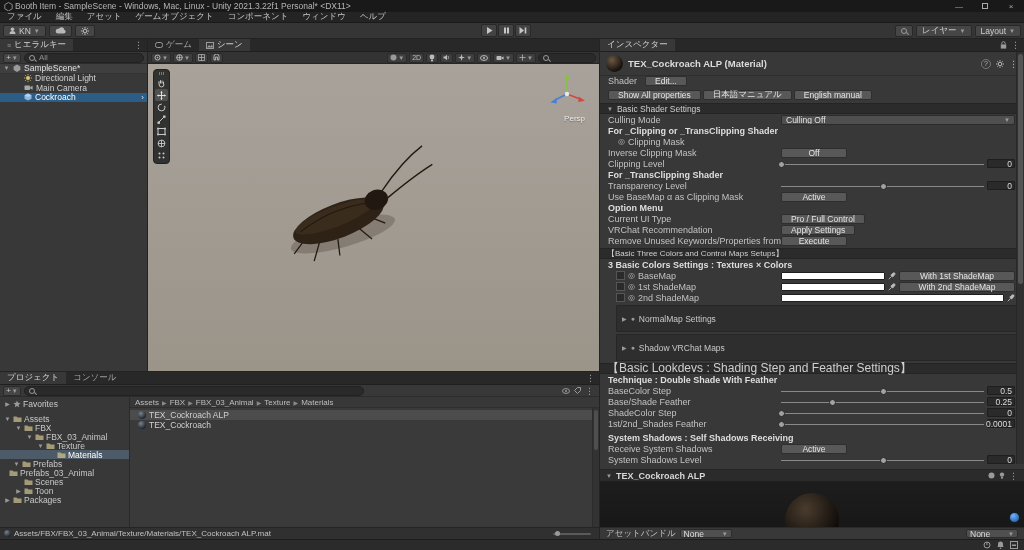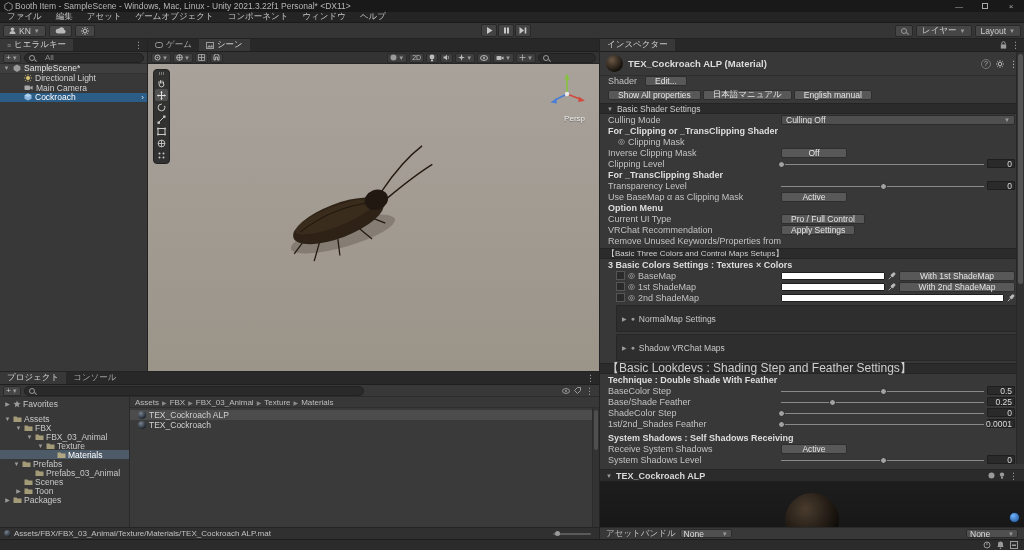--- a/index.html
+++ b/index.html
@@ -23,21 +23,21 @@
   
   .tabbar{height:13px;background:#282828;display:flex;align-items:stretch;border-bottom:1px solid #1f1f1f;position:relative}
   .tab{display:flex;align-items:center;gap:3px;padding:0 7px;color:#a8a8a8;font-size:8.5px}
   .tab.active{background:#383838;color:#d6d6d6}
   .tab-right{margin-left:auto;display:flex;align-items:center;gap:4px;padding-right:4px;color:#9a9a9a}
 
   
   #hierarchy{position:absolute;left:0;top:39px;width:148px;height:332px;background:#383838;border-right:1px solid #232323}
   .panel-toolbar{height:12px;background:#383838;border-bottom:1px solid #2c2c2c;display:flex;align-items:center;gap:3px;padding:0 3px}
   .plusbtn{width:18px;height:10px;background:#464646;border:1px solid #2a2a2a;border-radius:2px;display:flex;align-items:center;justify-content:center;color:#ccc;gap:1px;font-size:8px}
-  .searchbox{flex:1;height:10px;background:#2a2a2a;border:1px solid #212121;border-radius:5px;display:flex;align-items:center;gap:10px;padding:0 4px;color:#8f8f8f;font-size:8px}
+  .searchbox{flex:1;height:10px;background:#2a2a2a;border:1px solid #212121;border-radius:5px;display:flex;align-items:center;gap:4px;padding:0 4px;color:#8f8f8f;font-size:8px}
   .mag{width:6px;height:6px;border:1px solid #999;border-radius:50%;position:relative;flex:none}
   .mag::after{content:'';position:absolute;width:3px;height:1px;background:#999;right:-3px;bottom:-1px;transform:rotate(45deg)}
   .hrow{display:flex;align-items:center;height:9.5px;gap:3px;padding-left:24px;font-size:8.5px;color:#cfcfcf}
   .hrow.scene{padding-left:3px;background:#3f3f3f;border-bottom:1px solid #333;color:#e2e2e2}
   .hrow.selected{background:#2C5D87;color:#fff}
   .hrow .chev{margin-left:auto;margin-right:3px;color:#cfe2f2;font-size:8px}
 
   
   #scene{position:absolute;left:148px;top:39px;width:451px;height:332px;background:#383838}
   #scene-toolbar{height:12px;background:#333;border-bottom:1px solid #262626;display:flex;align-items:center;gap:2px;padding:0 3px}
@@ -486,21 +486,21 @@
           </svg>
           <span>Materials</span>
         </div>
       <div class="trow" style="padding-left:13px">
           <span class="tcaret">▼</span>
           <svg width="9" height="8">
             <path d="M0.5 1.5h3l1 1h4v4.5h-8z" fill="#a39a78"></path>
           </svg>
           <span>Prefabs</span>
         </div>
-      <div class="trow" style="padding-left:26px">
+      <div class="trow" style="">
           <span class="tcaret"></span>
           <svg width="9" height="8">
             <path d="M0.5 1.5h3l1 1h4v4.5h-8z" fill="#a39a78"></path>
           </svg>
           <span>Prefabs_03_Animal</span>
         </div>
       <div class="trow" style="padding-left:15px">
           <span class="tcaret"></span>
           <svg width="9" height="8">
             <path d="M0.5 1.5h3l1 1h4v4.5h-8z" fill="#a39a78"></path>
@@ -680,20 +680,23 @@
         <span>VRChat Recommendation</span>
       </span>
     <span class="ictrl">
         <span class="ibtn">Apply Settings</span>
       </span>
   </div>
   <div class="irow">
     <span class="ilabel">
         <span>Remove Unused Keywords/Properties from Material</span>
       </span>
+    <span class="ictrl">
+        <span class="ibtn" style="width:66px">Execute</span>
+      </span>
   </div>
 
   <div class="sec" style="font-size:8px">
       <span>【Basic Three Colors and Control Maps Setups】</span>
     </div>
   <div class="irow">
       <span class="ilabel ibold" style="width:auto">3 Basic Colors Settings : Textures × Colors</span>
     </div>
 
   <div class="irow">

